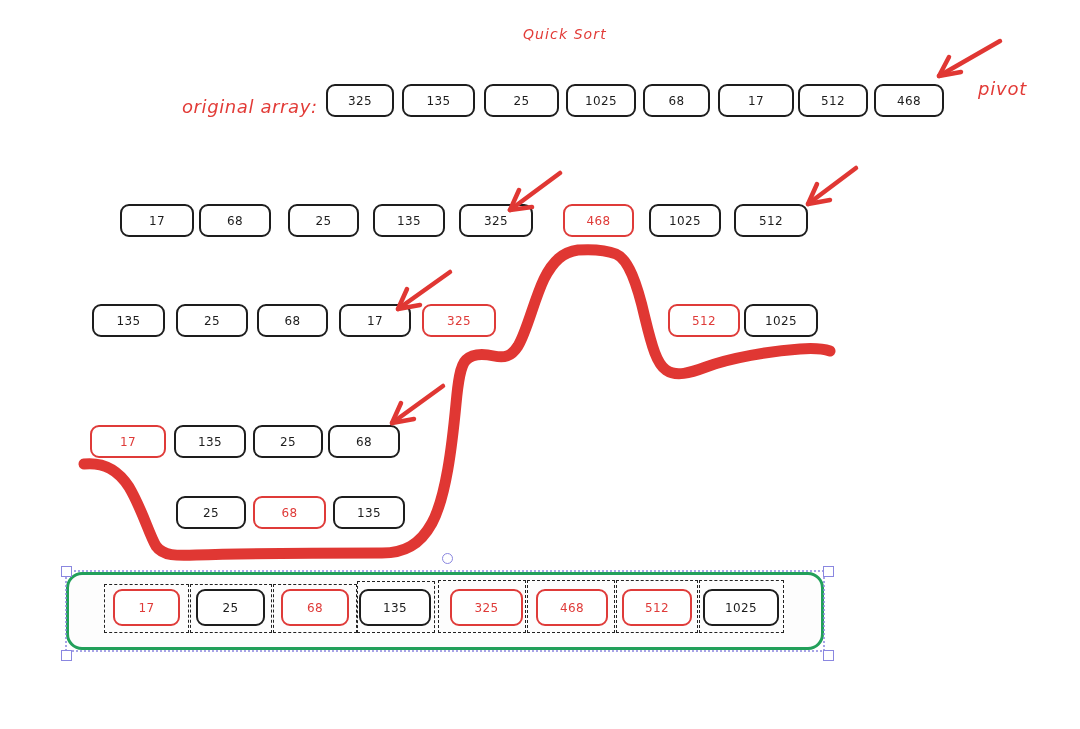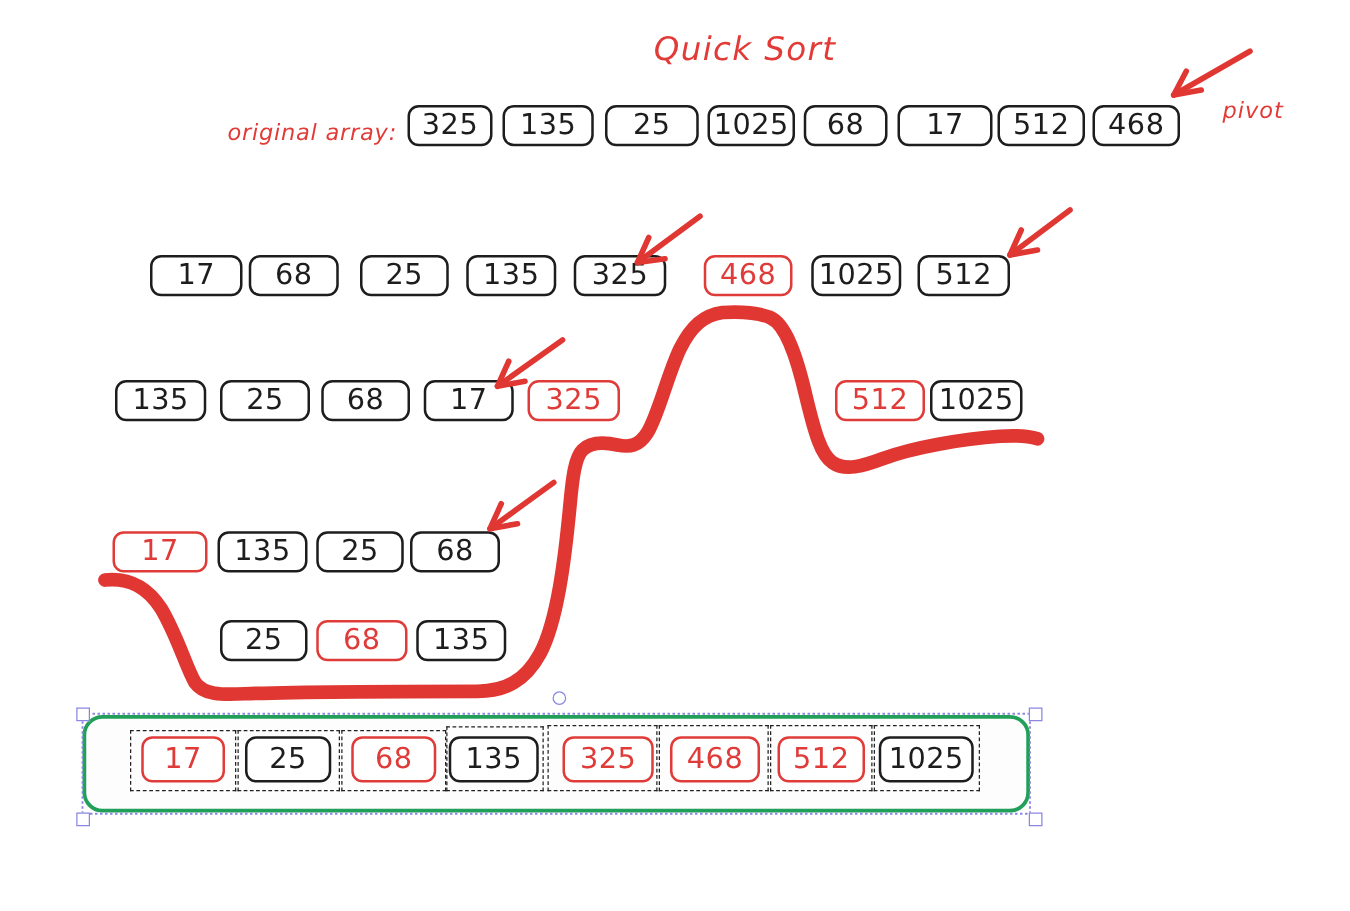--- a/index.html
+++ b/index.html
@@ -26,40 +26,40 @@
     position: absolute;
     box-sizing: border-box;
     display: flex;
     align-items: center;
     justify-content: center;
     border: 2px solid #1d1d1d;
     border-radius: 9px;
     background: #ffffff;
     color: #1d1d1d;
     font-family: "DejaVu Sans", sans-serif;
-    font-size: 23px;
+    font-size: 12px;
     letter-spacing: 0.4px;
     line-height: 1;
     white-space: nowrap;
   }
   .vbox.red {
     border-color: #df3b39;
     color: #df3b39;
   }
   
   .hand {
     position: absolute;
     color: #e23b37;
     font-family: "DejaVu Sans", sans-serif;
     font-style: italic;
     white-space: nowrap;
     line-height: 1;
   }
   #title-quick-sort {
-    font-size: 26px;
+    font-size: 14px;
     letter-spacing: 1.1px;
   }
   #label-original-array {
     font-size: 18px;
     letter-spacing: 0.6px;
   }
   #label-pivot {
     font-size: 18px;
     letter-spacing: 0.8px;
   }

